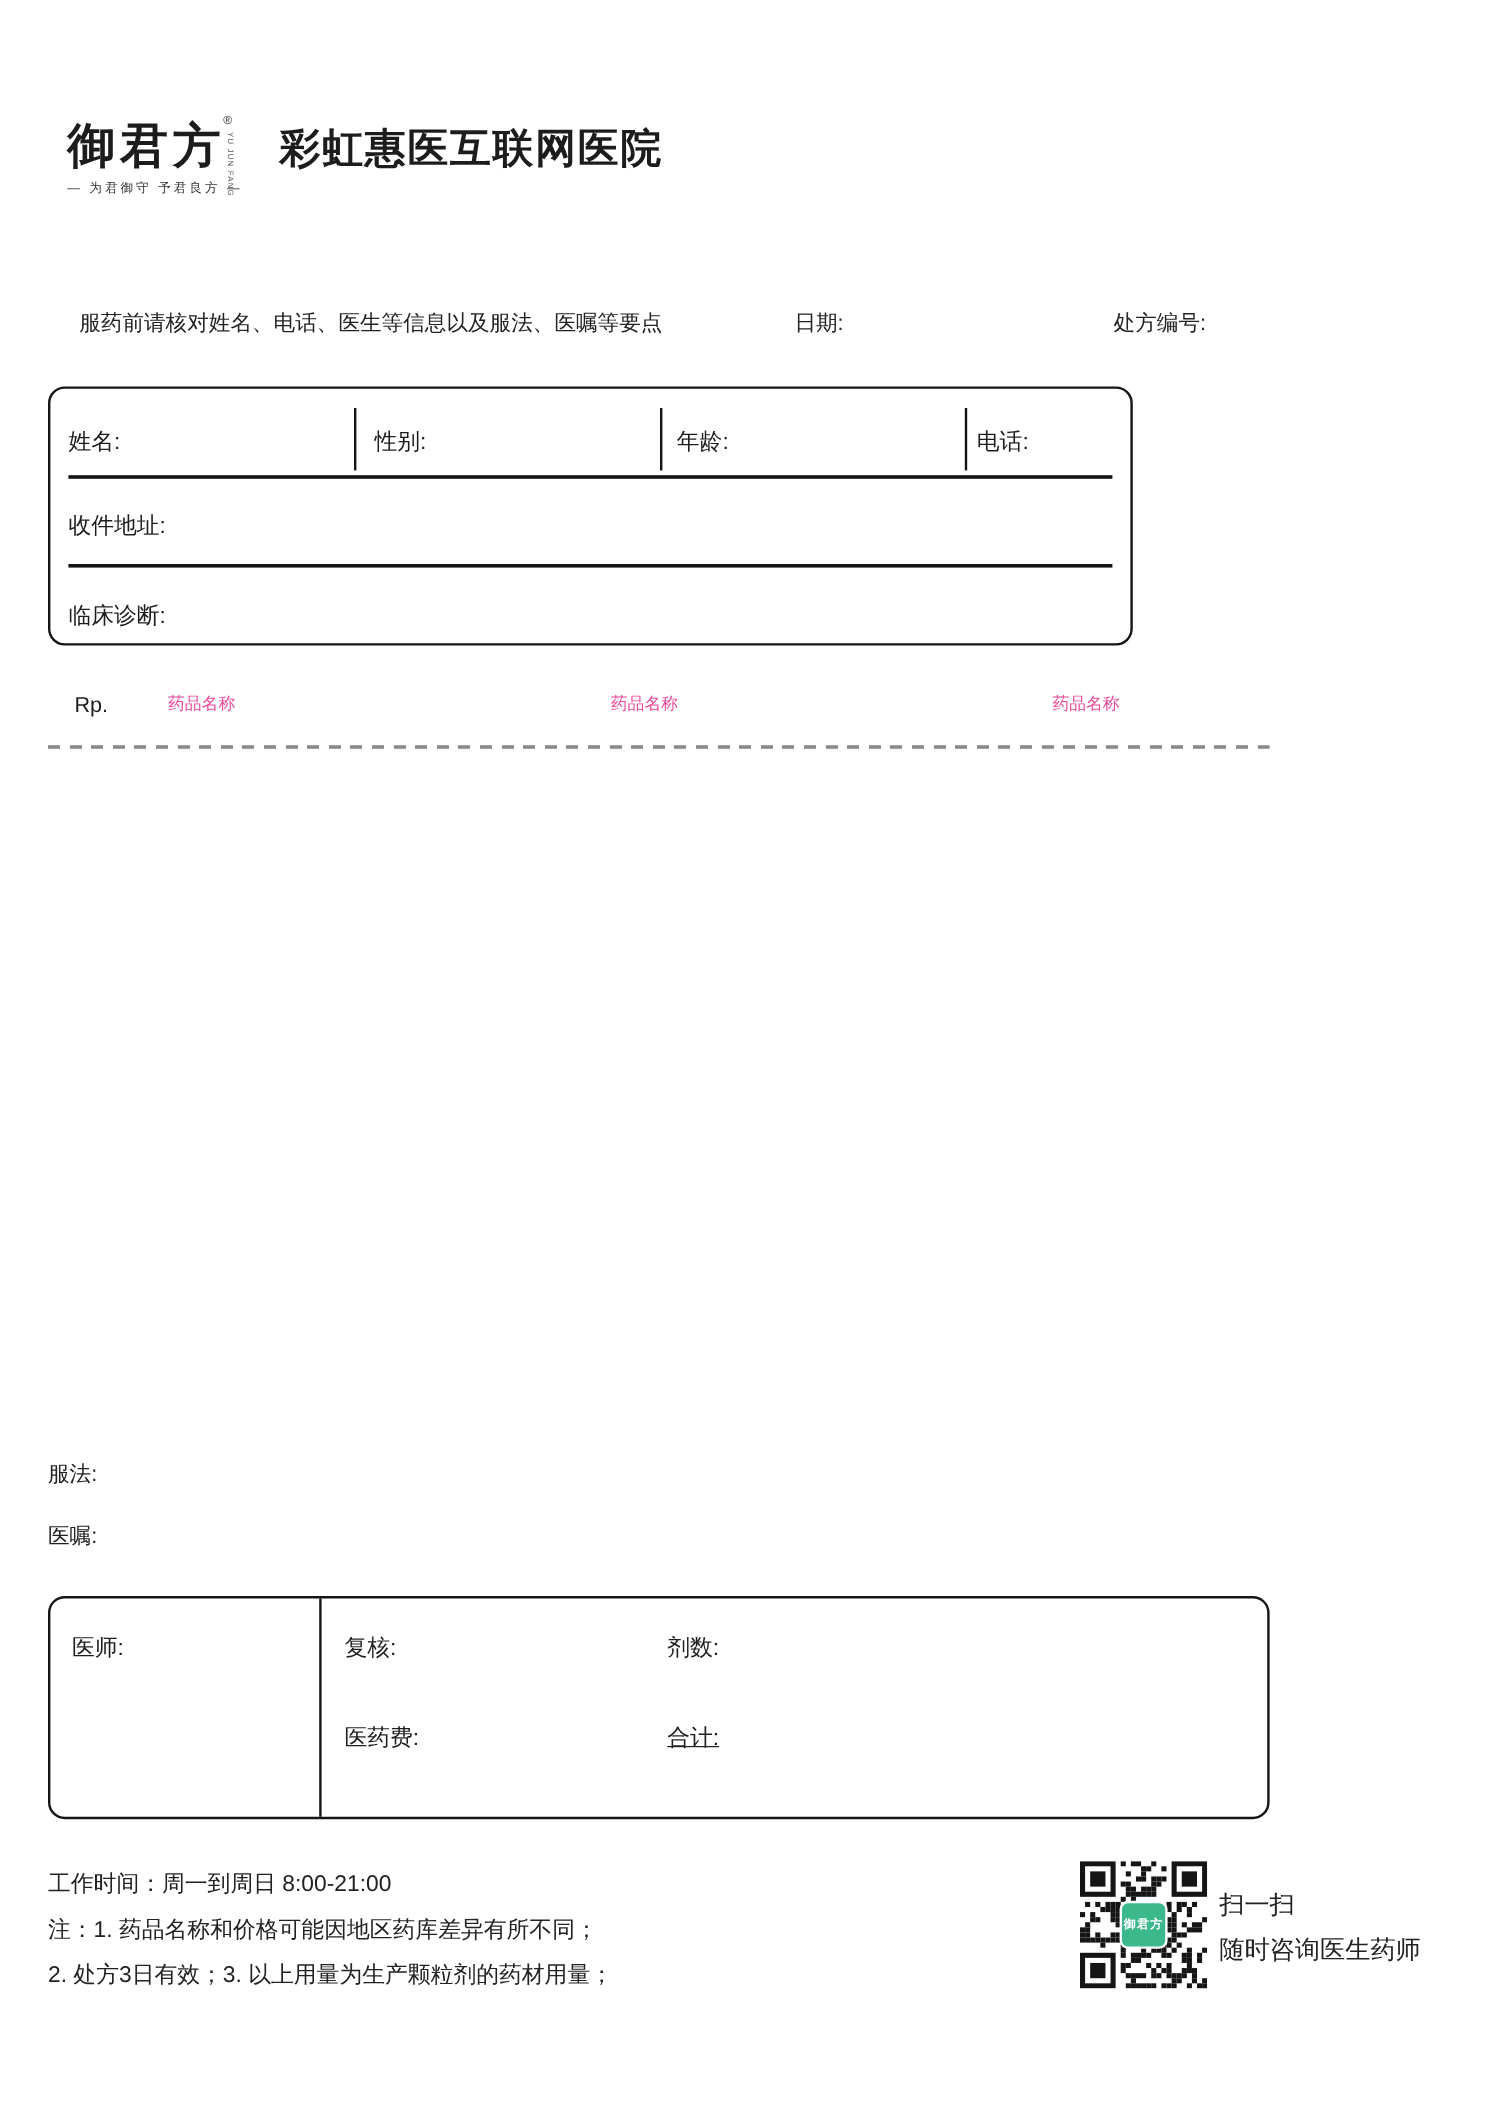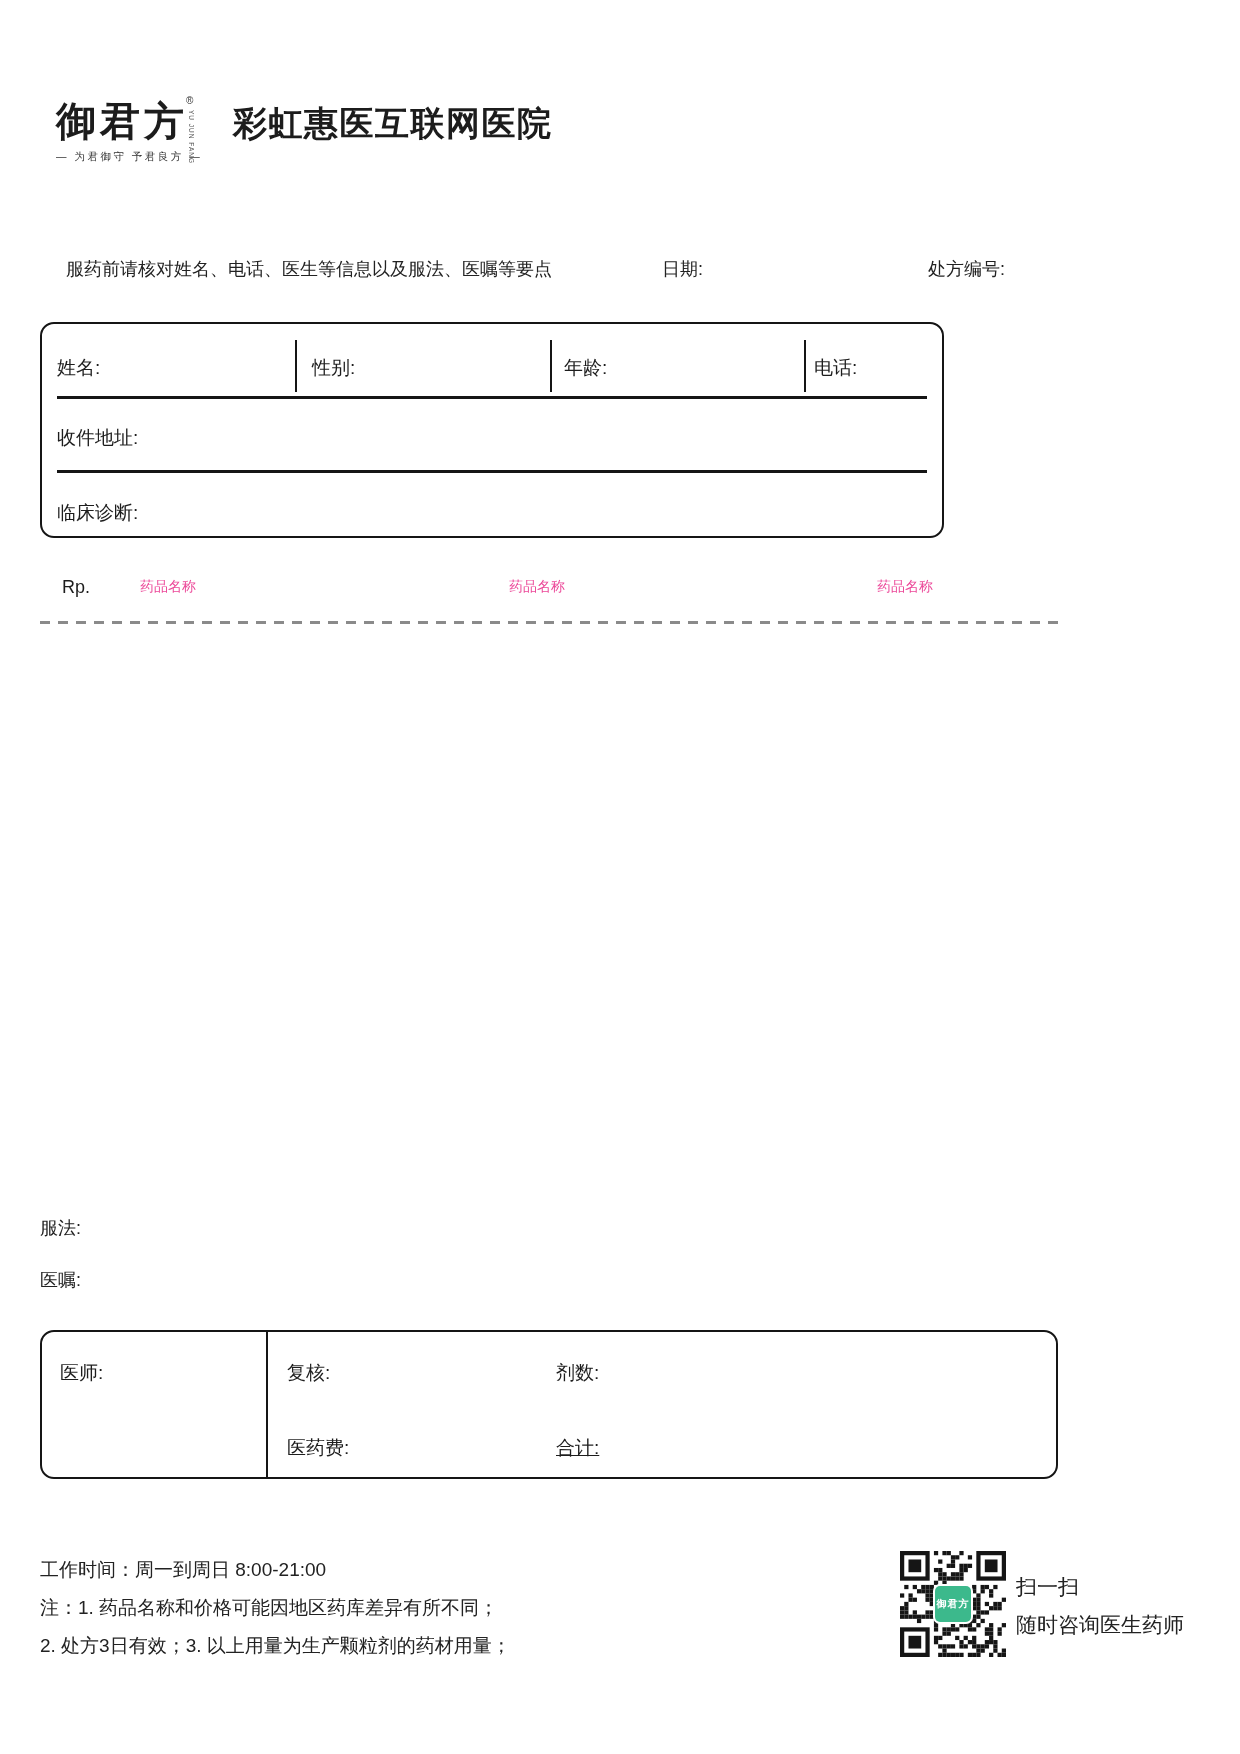--- a/index.html
+++ b/index.html
@@ -42,21 +42,21 @@
   .drug-col { position:absolute; top:578px; font-size:14px; color:#ec4899; white-space:nowrap; }
   .dc1 { left:140px; } .dc2 { left:509px; } .dc3 { left:877px; }
   .dashed-sep { left:40px; top:621px; width:1018px; height:3px;
     background:repeating-linear-gradient(90deg,#8a8a8a 0 10px,transparent 10px 18px); }
 
   
   .usage-label { left:40px; top:1216px; font-size:18px; }
   .advice-label { left:40px; top:1268px; font-size:18px; }
 
   
-  .sign-box { left:40px; top:1330px; width:1018px; height:149px; border:2.5px solid #151515; border-radius:14px;padding-left:44px; }
+  .sign-box { left:40px; top:1330px; width:1018px; height:186px; border:2.5px solid #151515; border-radius:14px;padding-left:44px; }
   .sign-box .lbl { position:absolute; font-size:19px; color:#1d1d1d; white-space:nowrap; }
   .sign-vdiv { position:absolute; left:224px; top:0; bottom:0; width:2px; background:#151515; }
   .lbl-doctor { left:18px; top:28px; }
   .lbl-reviewer { left:245px; top:28px; }
   .lbl-dose { left:514px; top:28px; }
   .lbl-fee { left:245px; top:103px; }
   .lbl-total { left:514px; top:103px;text-decoration:underline; }
 
   
   .work-hours { left:40px; top:1557px; font-size:19px; color:#222; white-space:nowrap; }

